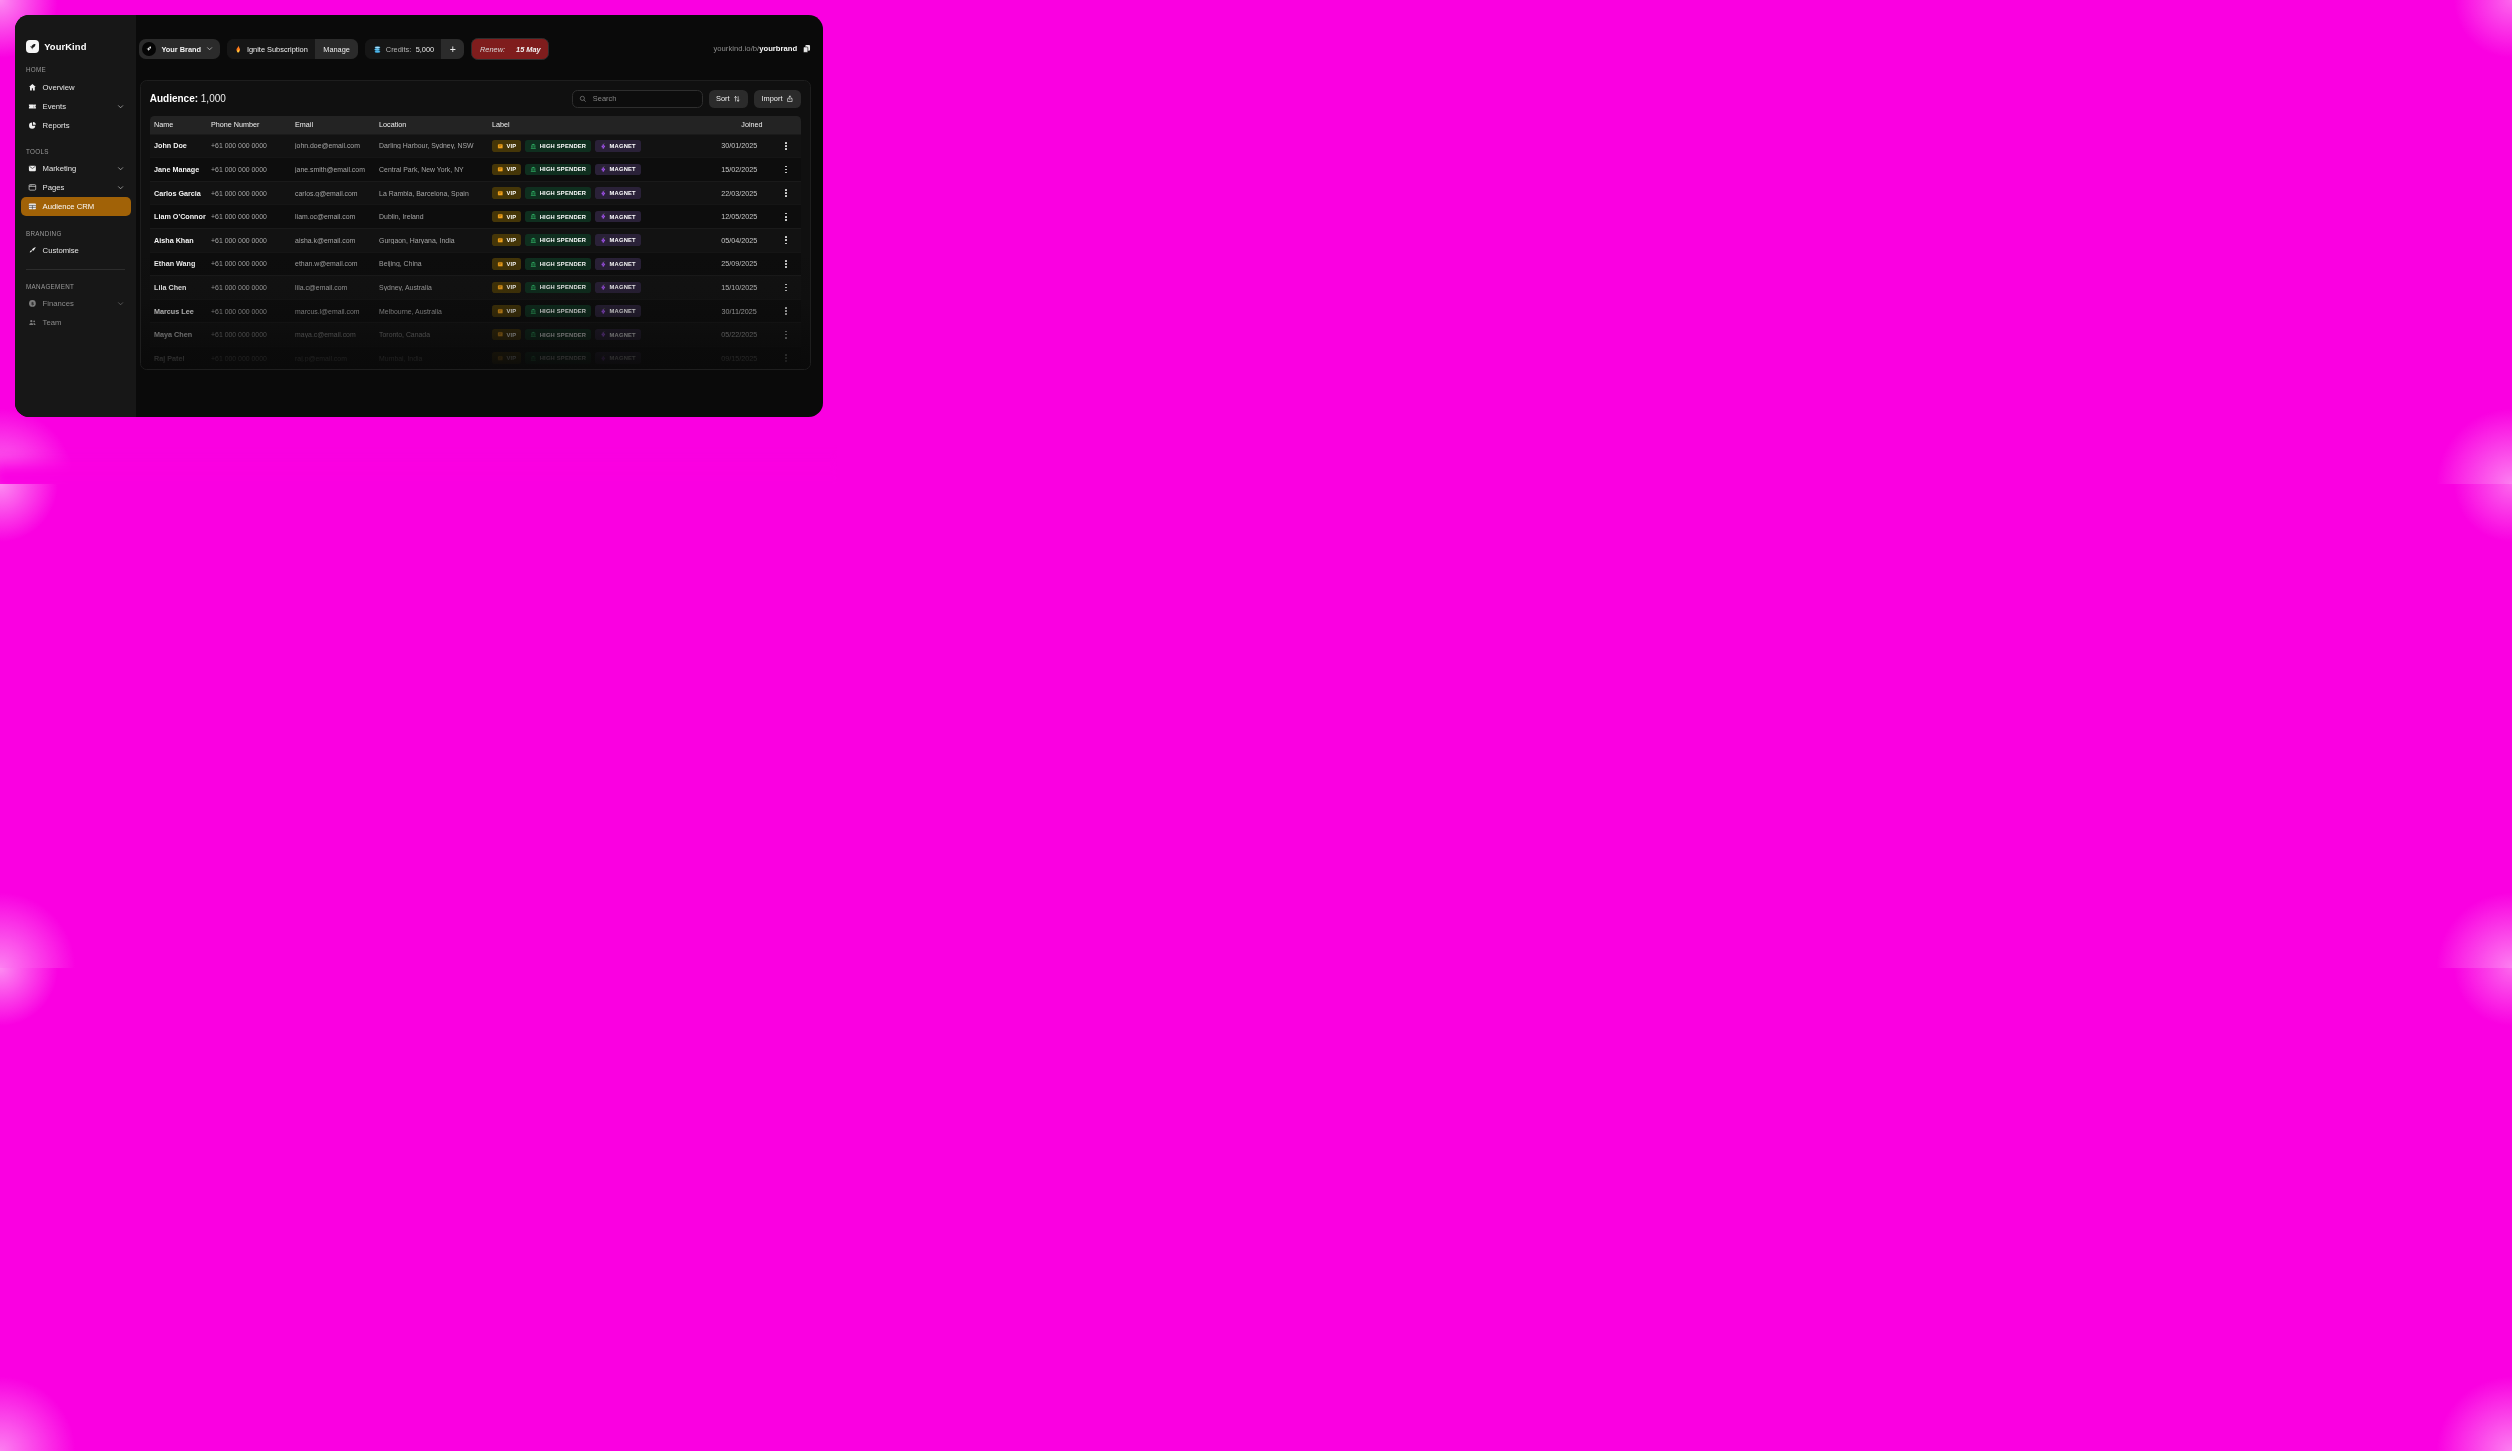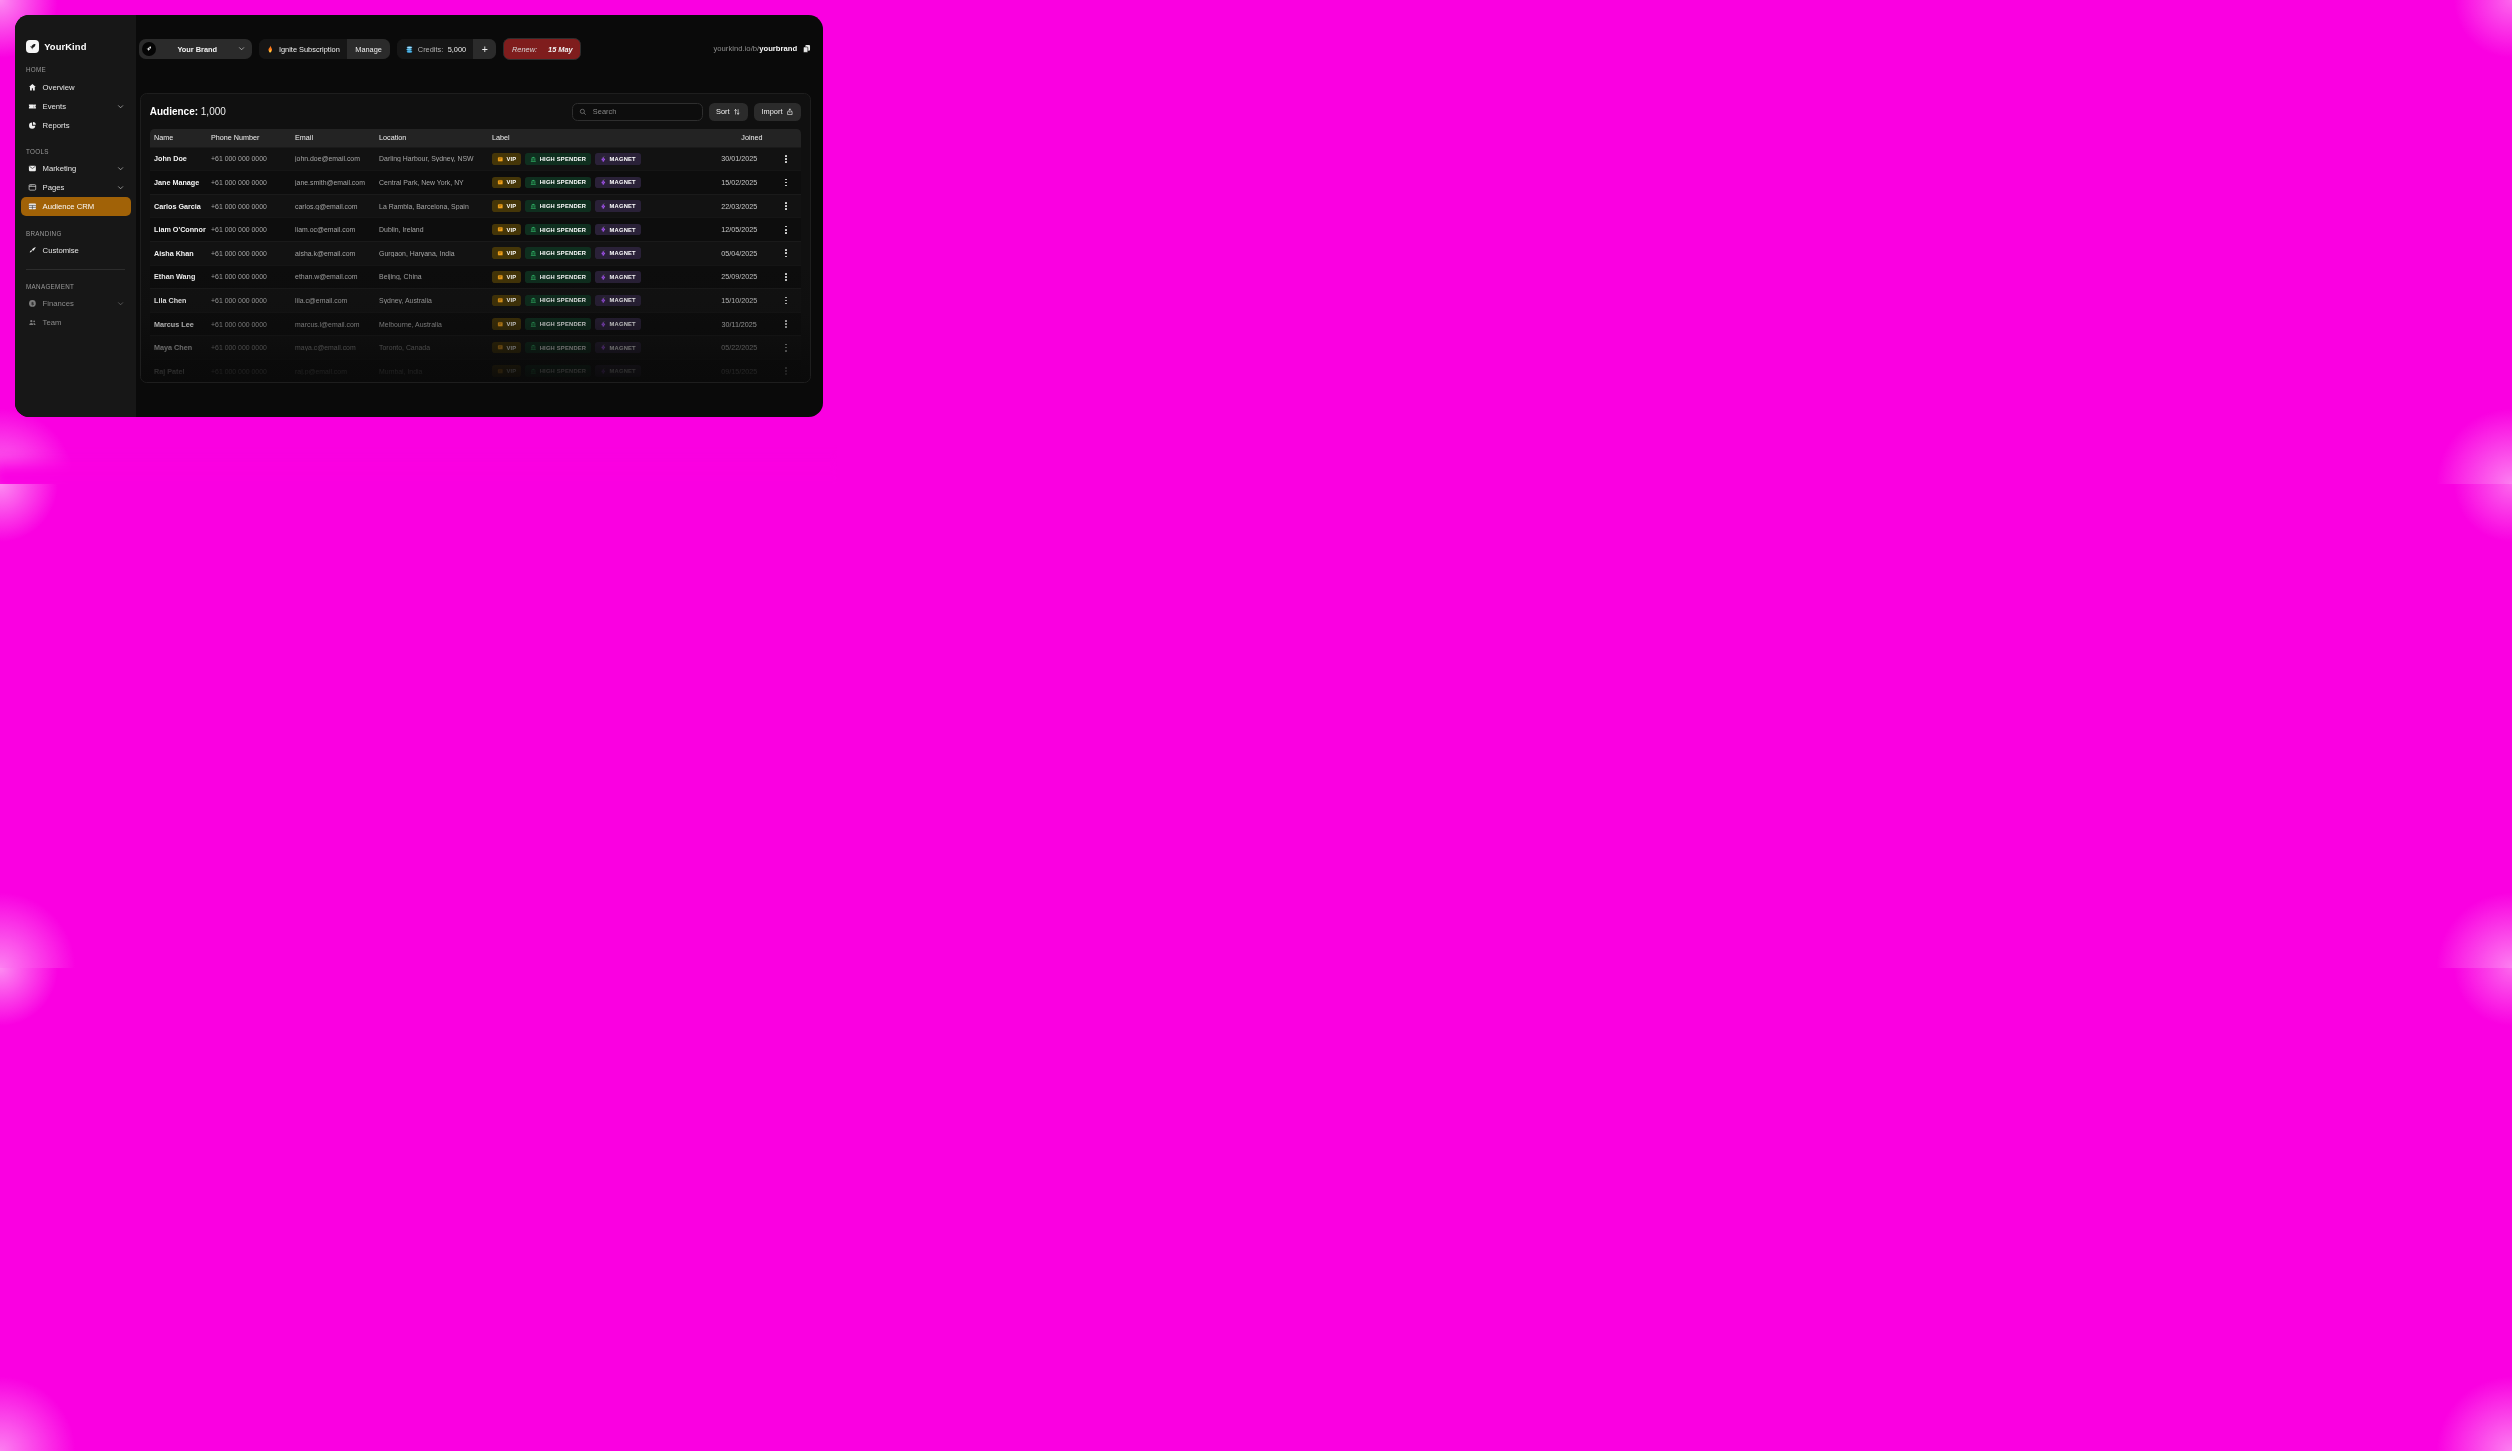--- a/index.html
+++ b/index.html
@@ -41,42 +41,42 @@
   .nav-item.dim{color:#8b8b8b;}
   .nav-item.dim .ic{color:#7d7d7d;}
   .nav-item.dim .chev{color:#6e6e6e;}
   .side-divider{height:0.6px;background:#2c2c2c;margin:8.8px 5.5px 0 5.5px;}
   
   .main{flex:1;display:flex;flex-direction:column;padding:0 12px 0 3.3px;}
   .topbar{margin-top:24px;height:20px;display:flex;align-items:center;gap:7.2px;}
   .pill{height:20px;border-radius:6.6px;display:flex;align-items:center;overflow:hidden;font-size:7.4px;}
   .pill .seg-dark{background:#161616;height:100%;display:flex;align-items:center;gap:4.4px;padding:0 7.2px;}
   .pill .seg-lite{background:#2b2b2b;height:100%;display:flex;align-items:center;padding:0 8.3px;color:#efefef;cursor:pointer;}
-  .pill-brand{background:#2b2b2b;gap:21px;padding:0 6.6px 0 2.8px;cursor:pointer;}
+  .pill-brand{background:#2b2b2b;gap:5px;padding:0 6.6px 0 2.8px;cursor:pointer;}
   .avatar{width:14.3px;height:14.3px;border-radius:50%;background:#050505;color:#f2f2f2;
     display:flex;align-items:center;justify-content:center;}
   .avatar svg{width:7.7px;height:7.7px;}
   .pill-brand .blabel{color:#f2f2f2;font-weight:bold;}
   .chev-ic{width:7.2px;height:7.2px;color:#cfcfcf;display:flex;}
   .chev-ic svg{width:7.2px;height:7.2px;}
   .flame-ic{width:8.3px;height:8.3px;display:flex;}
   .flame-ic svg{width:8.3px;height:8.3px;}
   .coins-ic{width:8.8px;height:8.8px;display:flex;}
   .coins-ic svg{width:8.8px;height:8.8px;}
   .muted{color:#b3b3b3;}
   .strong{color:#f2f2f2;font-weight:bold;}
   .plus-seg{font-size:10.5px;font-weight:400;padding:0 6.6px;}
   .pill-renew{background:#7f1d1d;border:0.6px solid #2d2d2d;padding:0 7.7px;gap:11px;font-style:italic;}
   .urlbox{margin-left:auto;display:flex;align-items:center;gap:4.4px;font-size:7.7px;}
   .url-prefix{color:#8d8d8d;}
   .url-brand{color:#f5f5f5;font-weight:bold;}
   .copy-btn{width:9.4px;height:9.4px;color:#e9e9e9;cursor:pointer;display:flex;}
   .copy-btn svg{width:9.4px;height:9.4px;}
   
-  .card{margin-top:34px;margin-left:0.6px;height:288px;background:#101010;border:0.6px solid #1e1e1e;
+  .card{margin-top:21px;margin-left:0.6px;height:288px;background:#101010;border:0.6px solid #1e1e1e;
     border-radius:6.6px;position:relative;overflow:hidden;padding:0 8.8px;}
   .card-head{height:35px;display:flex;align-items:center;justify-content:space-between;}
   .title{font-size:10px;color:#fff;}
   .title .t1{font-weight:bold;}
   .title .t2{font-weight:400;color:#ececec;}
   .head-actions{display:flex;align-items:center;gap:6px;}
   .search{width:131px;height:18px;border-radius:5.5px;background:#0d0d0d;border:0.6px solid #2e2e2e;
     display:flex;align-items:center;gap:4.4px;padding:0 6px;box-sizing:border-box;}
   .search .s-ic{width:7.7px;height:7.7px;color:#8f8f8f;display:flex;}
   .search .s-ic svg{width:7.7px;height:7.7px;}

